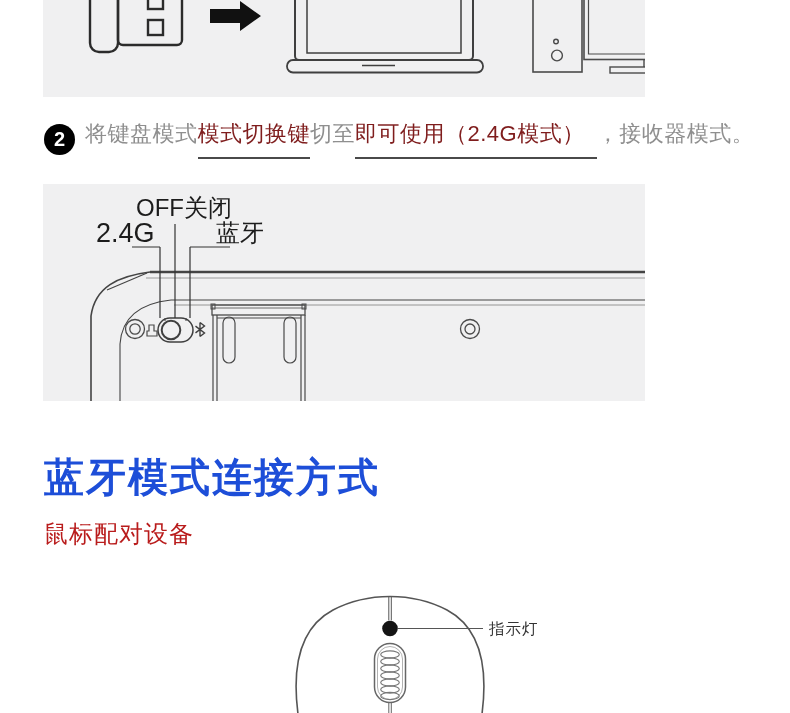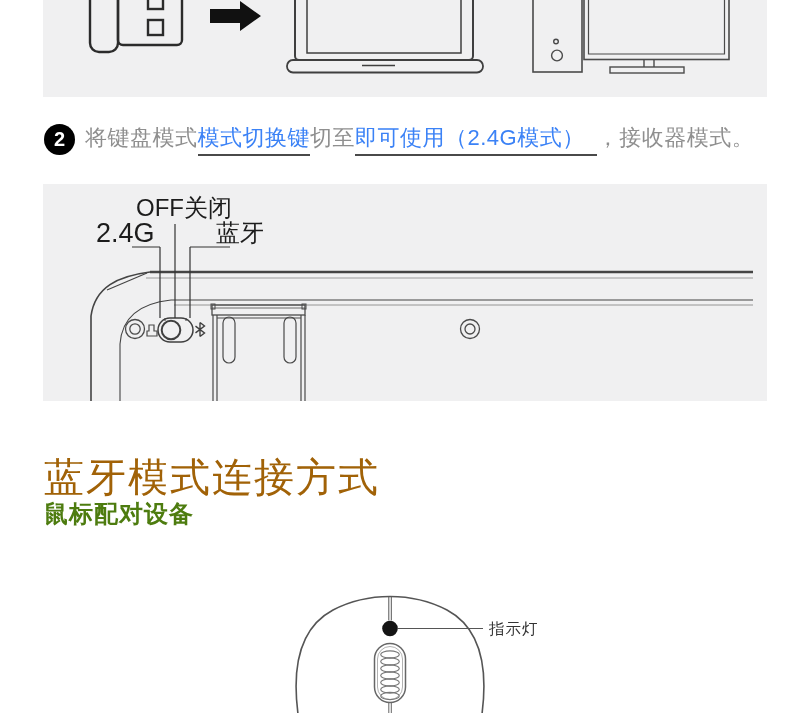--- a/index.html
+++ b/index.html
@@ -3,56 +3,56 @@
 <meta charset="utf-8">
 <style>
   * { margin:0; padding:0; box-sizing:border-box; }
   html,body { background:#ffffff; }
   body {
     width:790px; height:713px; overflow:hidden; position:relative;
     font-family:"Liberation Sans","DejaVu Sans",sans-serif;
   }
   .canvas { position:absolute; inset:0; width:790px; height:713px; }
 
-  .panel { position:absolute; left:43px; width:724px; background:#f0f0f1; overflow:hidden; }
+  .panel { position:absolute; left:43px; width:602px; background:#f0f0f1; overflow:hidden; }
   .panel-top { top:0; height:97px; }
   .panel-kb  { top:184px; height:217px; }
   .panel svg { position:absolute; left:0; top:0; }
 
   
   .step-row {
     position:absolute; left:44px; top:120px; height:38px;
     display:flex; align-items:center; gap:10px; white-space:nowrap;
   }
   .step-badge {
     width:31px; height:31px; border-radius:50%; background:#000;
     color:#fff; font-size:20px; font-weight:bold;
     display:flex; align-items:center; justify-content:center; flex:0 0 auto;
   }
   .step-text { font-size:22px; letter-spacing:0.5px; color:#8f8f8f; }
   .step-text .seg { display:inline-block; }
   .step-text .em {
-    color:#3b82f6; border-bottom:2px solid #4a4a4a; padding-bottom:1px;text-align:center;
+    color:#7f1d1d; border-bottom:2px solid #4a4a4a; padding-bottom:8px;text-align:center;
   }
   .step-text .em-tail { padding-right:12px; }
 
   
   .kb-label { position:absolute; color:#1c1c1c; z-index:2; line-height:1; }
   .kb-label-off { left:93px; top:12px; font-size:24px; }
   .kb-label-24g { left:53px; top:36px; font-size:27px; }
   .kb-label-bt  { left:173px; top:37px; font-size:24px;text-align:right; }
 
   
   .section-title {
     position:absolute; left:44px; top:453px;
-    font-size:40px; letter-spacing:2px; color:#a16207; font-weight:400; line-height:1.2;
+    font-size:40px; letter-spacing:2px; color:#1d4ed8; font-weight:700; line-height:1.2;
   }
   .section-subtitle {
-    position:absolute; left:44px; top:500px;
-    font-size:24px; letter-spacing:1px; color:#4d7c0f; font-weight:bold; line-height:1.2;
+    position:absolute; left:44px; top:520px;
+    font-size:24px; letter-spacing:1px; color:#b91c1c; font-weight:normal; line-height:1.2;
   }
 
   
   .mouse-area { position:absolute; left:0; top:590px; width:768px; height:123px; }
   .mouse-area svg { position:absolute; left:0; top:0; }
   .mouse-indicator-label {
     position:absolute; left:489px; top:29px;
     font-size:15.5px; letter-spacing:1px; color:#333;
   }
 </style>

